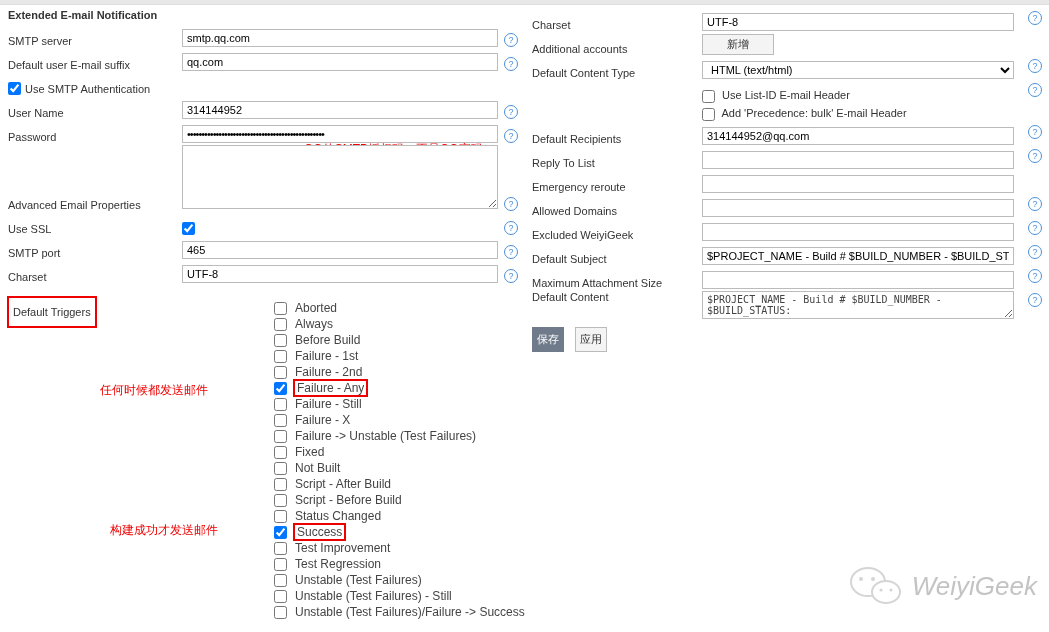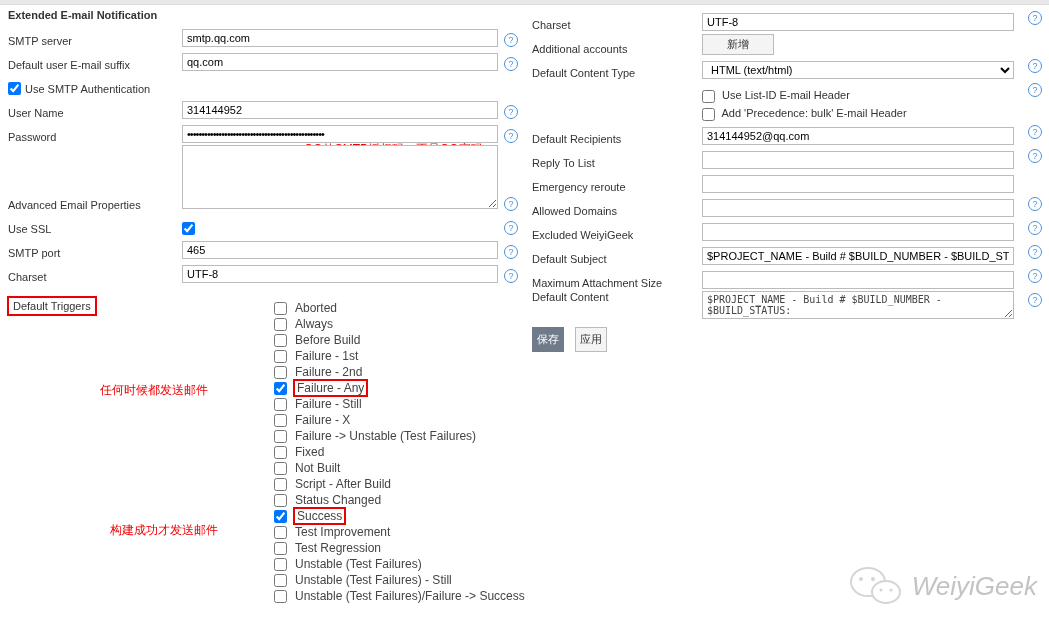--- a/index.html
+++ b/index.html
@@ -19,21 +19,21 @@
   .annot-red{position:absolute;color:#e00;font-size:12px;white-space:nowrap}
   .ta{width:316px;height:64px;border:1px solid #bbb;resize:vertical;font-size:11px;padding:2px 4px}
   .chk{margin:0 4px 0 0;vertical-align:middle}
   .right .row .lbl{width:170px}
   .right .row input[type=text].tf, .right .row select.tf{width:312px}
   .right .ta2{width:312px;height:28px;border:1px solid #bbb;resize:vertical;font-size:10px;padding:2px 4px;color:#444}
   .btn{display:inline-block;padding:4px 4px;font-size:11px;border:1px solid #bbb;background:#f4f4f4;cursor:pointer;margin-right:8px}
   .btn.primary{background:#6f7b8a;color:#fff;border-color:#6f7b8a}
   .btn.sm{padding:2px 24px;font-size:11px}
   .triggers{position:absolute;left:0;top:296px;width:530px}
-  .trig-lbl{position:absolute;left:7px;top:0;border:2px solid #e00;padding:2px 4px;font-size:11px}
+  .trig-lbl{position:absolute;left:7px;top:0;border:2px solid #e00;padding:8px 4px;font-size:11px}
   .trig-list{position:absolute;left:274px;top:4px}
   .trig-item{display:flex;align-items:center;height:16px;font-size:12px;color:#444}
   .trig-item input{margin:0 8px 0 0}
   .trig-item.boxed span{border:2px solid #e00;padding:0 2px;margin-left:-2px}
   .ann-left{position:absolute;color:#e00;font-size:12px;}
   .watermark{position:absolute;right:12px;bottom:24px;color:#bdbdbd;font-size:26px;font-style:italic;display:flex;align-items:center;gap:10px;opacity:.9}
   .watermark svg{opacity:.85}
   .help-r{position:absolute;right:0;top:2px}
 </style>
 </head>
@@ -242,20 +242,24 @@
           <input type="checkbox" style="">
           <span>Fixed</span>
         </div>
         <div class="trig-item">
           <input type="checkbox" style="">
           <span>Not Built</span>
         </div>
         <div class="trig-item">
           <input type="checkbox" style="">
           <span>Script - After Build</span>
+        </div>
+        <div class="trig-item">
+          <input type="checkbox" style="">
+          <span>Script - Before Build</span>
         </div>
         <div class="trig-item">
           <input type="checkbox" style="">
           <span>Status Changed</span>
         </div>
         <div class="trig-item boxed">
           <input type="checkbox" checked="" style="">
           <span>Success</span>
         </div>
         <div class="trig-item">

